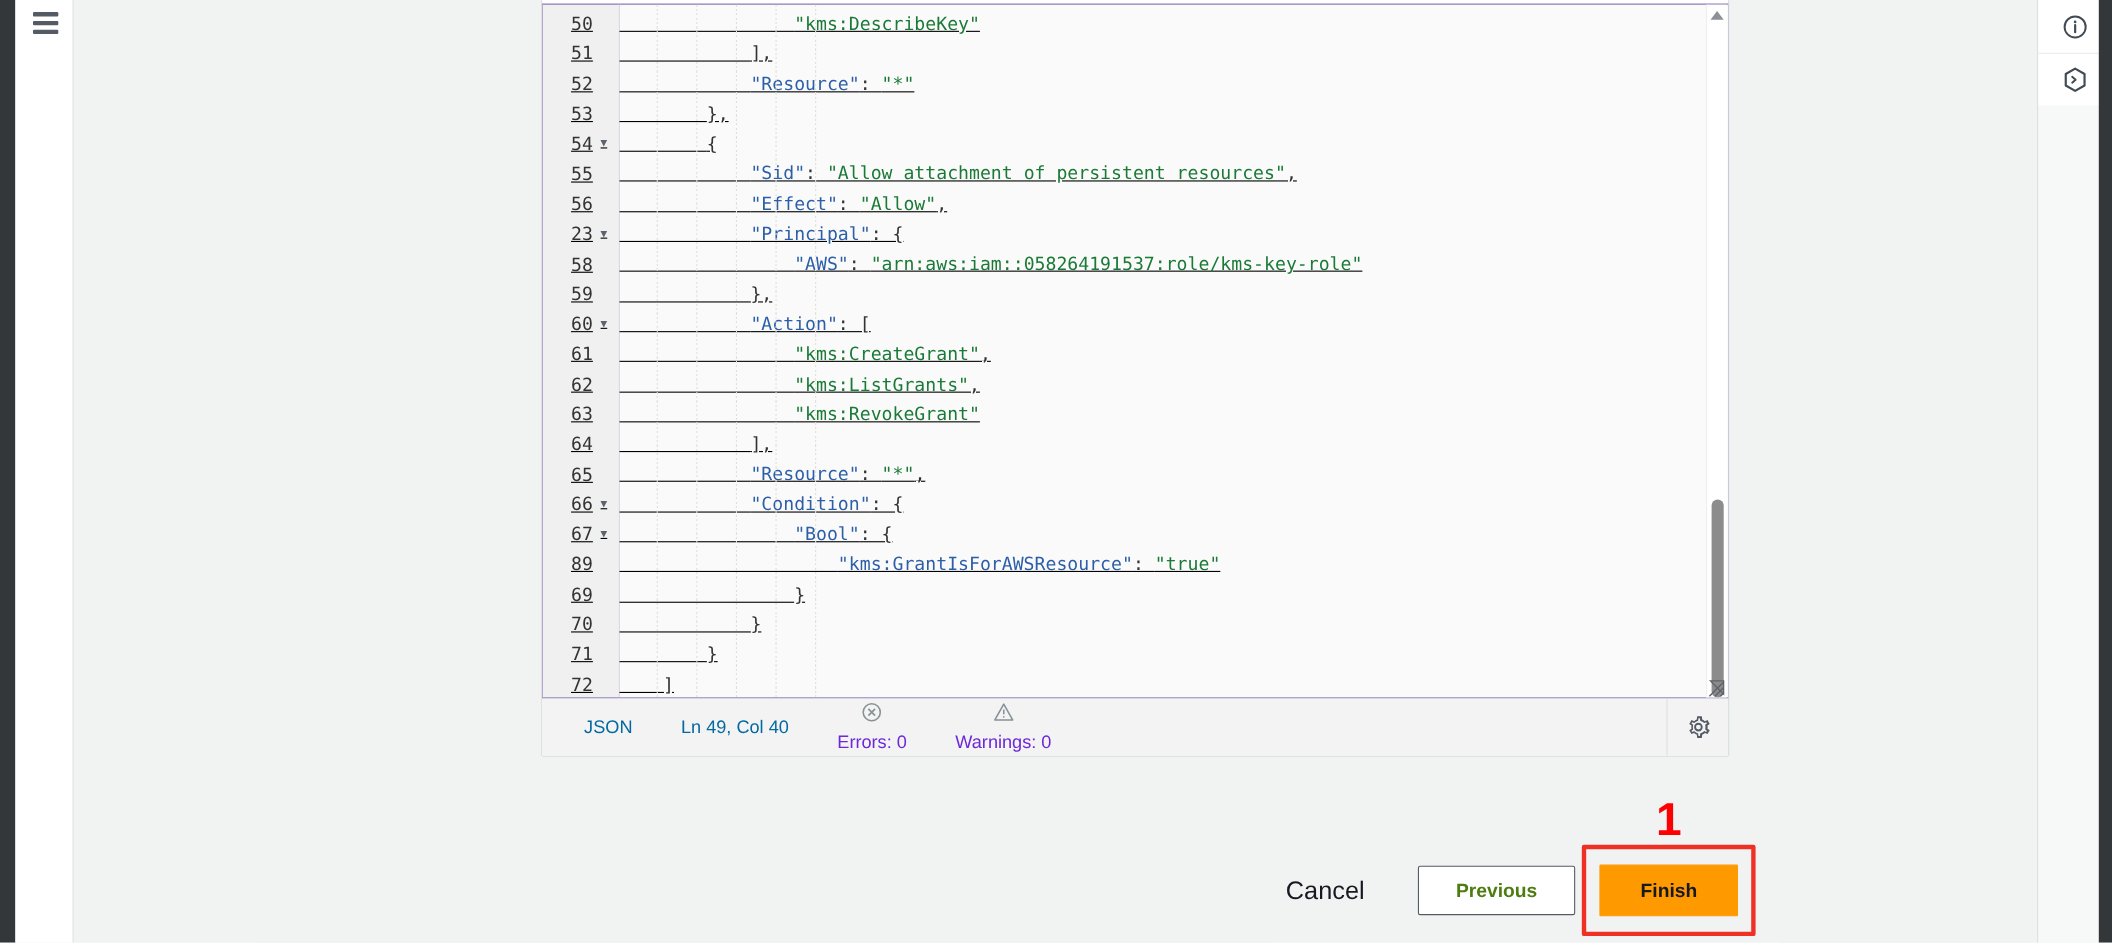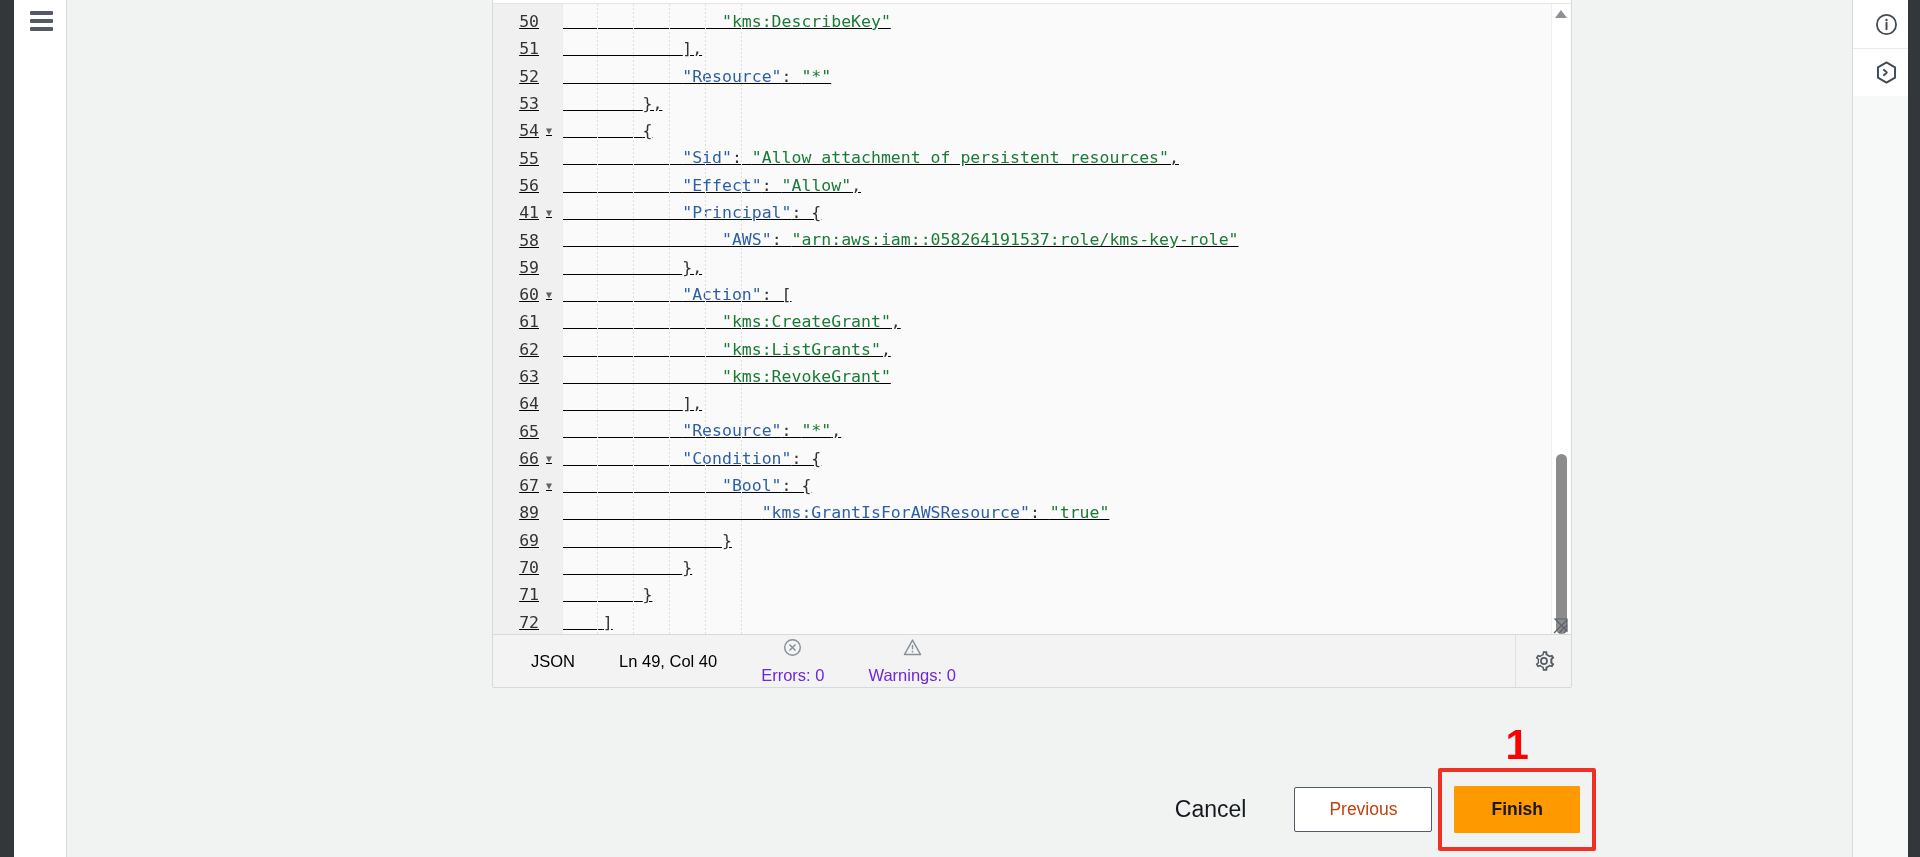--- a/index.html
+++ b/index.html
@@ -182,21 +182,21 @@
   
   .status-bar {
     height: 52px;
     background: #f3f3f3;
     display: flex; align-items: center;
     padding-left: 38px;
     position: relative;
   }
   .status-item {
     font-size: 16.5px;
-    color: #000000;
+    color: #0369a1;
     margin-right: 44px;
     display: flex; align-items: center; gap: 9px;
     white-space: nowrap;
   }
   .status-item.muted { color: #6d28d9; flex-direction: column; }
   .gear-cell {
     position: absolute; right: 0; top: 0;
     width: 56px; height: 52px;
     border-left: 1px solid #e0e0e0;
     display: flex; align-items: center; justify-content: center;
@@ -212,21 +212,21 @@
     padding-right: 340px;
     gap: 0px;
   }
   .btn-cancel {
     font-size: 23px; color: #16191f;
     background: transparent; border: none;
     padding: 10px 18px; cursor: pointer;
     margin-right: 30px;
   }
   .btn-previous {
-    font-size: 17.5px; font-weight: normal; color: #c2410c;
+    font-size: 17.5px; font-weight: bold; color: #4d7c0f;
     background: #ffffff;
     border: 1px solid #545b64; border-radius: 2px;
     padding: 11px 34px; cursor: pointer;
     margin-right: 22px;
   }
   .finish-wrap { position: relative; }
   .btn-finish {
     font-size: 17.5px; font-weight: bold; color: #16191f;
     background: #ff9900;
     border: 1px solid #ff9900; border-radius: 1px;
@@ -296,21 +296,21 @@
           </div>
           <div class="gutter-row">
             <span>55</span>
             <span class="fold empty">▼</span>
           </div>
           <div class="gutter-row">
             <span>56</span>
             <span class="fold empty">▼</span>
           </div>
           <div class="gutter-row">
-            <span>41</span>
+            <span>23</span>
             <span class="fold">▼</span>
           </div>
           <div class="gutter-row">
             <span>58</span>
             <span class="fold empty">▼</span>
           </div>
           <div class="gutter-row">
             <span>59</span>
             <span class="fold empty">▼</span>
           </div>

